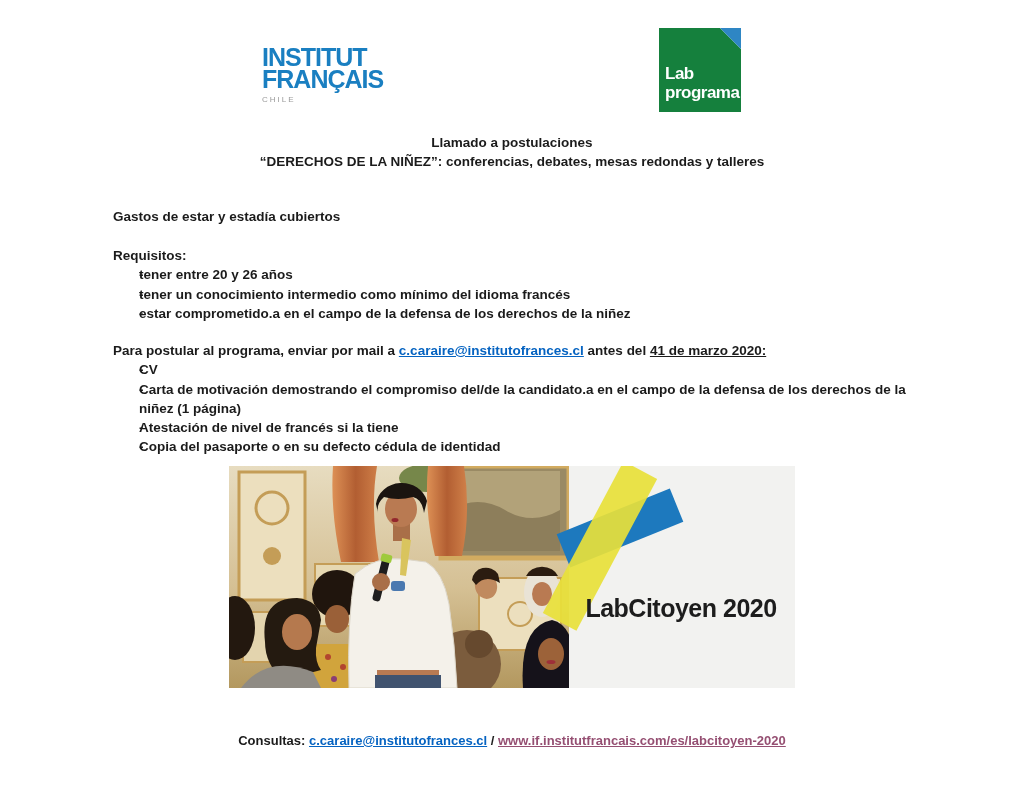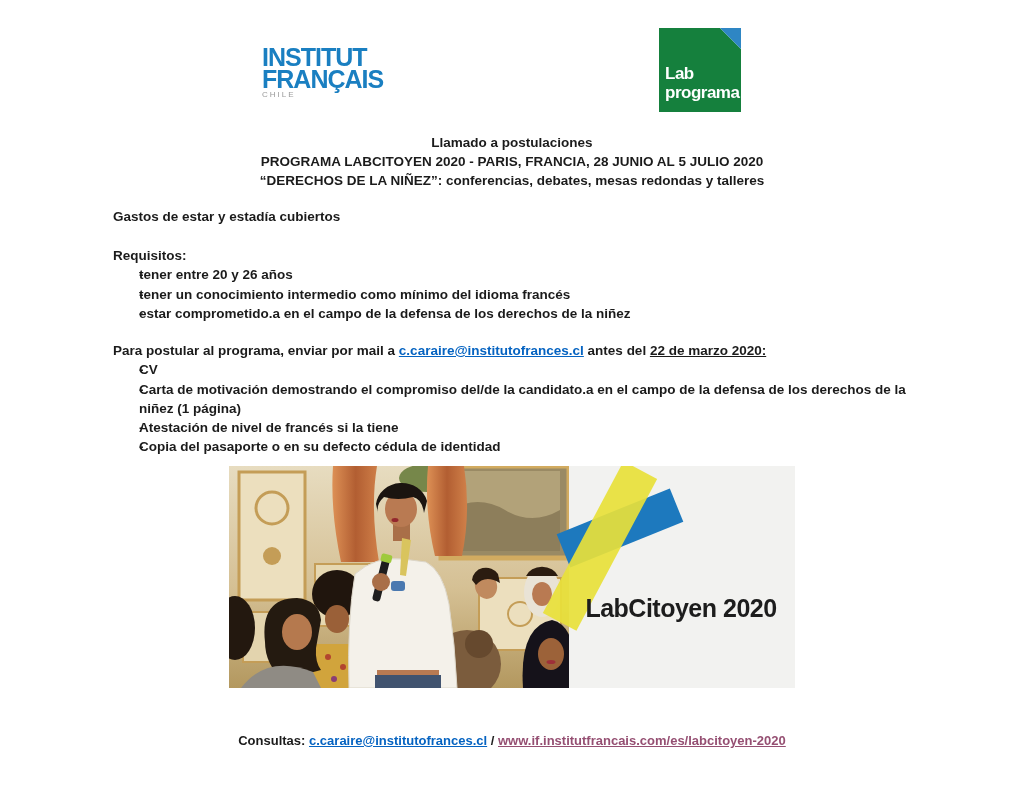--- a/index.html
+++ b/index.html
@@ -11,21 +11,21 @@
     background: #ffffff;
     font-family: "Liberation Sans", sans-serif;
     font-weight: 700;
     color: #1b1b1b;
     overflow: hidden;
   }
 
   
   .if-logo { position:absolute; left:262px; top:46px; }
   .if-line { font-size:25px; line-height:22px; color:#1a7fc1; letter-spacing:-1px; font-weight:700; }
-  .if-country { font-size:8px; line-height:10px; color:#9a9a9a; letter-spacing:2px; font-weight:400; }
+  .if-country { font-size:8px; line-height:10px; color:#9a9a9a; letter-spacing:2px; margin-top:5px; font-weight:400; }
 
   
   .lab-logo {
     position:absolute; left:659px; top:28px; width:82px; height:84px;
     background:#15803d;
     clip-path: polygon(0 0, calc(100% - 21px) 0, 100% 21px, 100% 100%, 0 100%);
   }
   .lab-fold {
     position:absolute; right:0; top:0; width:21px; height:21px;
     background:#2e86c4;
@@ -77,21 +77,20 @@
   <div class="lab-logo">
     <div class="lab-text">
       <div>Lab</div>
       <div>programa</div>
     </div>
   </div>
   <div class="lab-fold" style="position:absolute; left:720px; top:28px;"></div>
 
   <div class="title-block">
     <div>Llamado a postulaciones</div>
-    <div>PROGRAMA LABCITOYEN 2020 - PARIS, FRANCIA, 28 JUNIO AL 5 JULIO 2020</div>
     <div>“DERECHOS DE LA NIÑEZ”: conferencias, debates, mesas redondas y talleres</div>
   </div>
 
   <div class="body-block" id="block-gastos">Gastos de estar y estadía cubiertos</div>
 
   <div class="body-block" id="block-requisitos">
     <div>Requisitos:</div>
     <ul class="doc-list">
       <li>
         <span class="dash">-</span>
@@ -103,21 +102,21 @@
       </li>
       <li>
         <span class="dash">-</span>
         <span class="txt">estar comprometido.a en el campo de la defensa de los derechos de la niñez</span>
       </li>
     </ul>
   </div>
 
   <div class="body-block" id="block-postular">
     <div>
-      <span>Para postular al programa, enviar por mail a </span><span class="doc-link">c.caraire@institutofrances.cl</span><span> antes del </span><span class="deadline">22 de marzo 2020:</span>
+      <span>Para postular al programa, enviar por mail a </span><span class="doc-link">c.caraire@institutofrances.cl</span><span> antes del </span><span class="deadline">41 de marzo 2020:</span>
     </div>
     <ul class="doc-list">
       <li>
         <span class="dash">-</span>
         <span class="txt">CV</span>
       </li>
       <li>
         <span class="dash">-</span>
         <span class="txt">Carta de motivación demostrando el compromiso del/de la candidato.a en el campo de la defensa de los derechos de la niñez (1 página)</span>
       </li>

